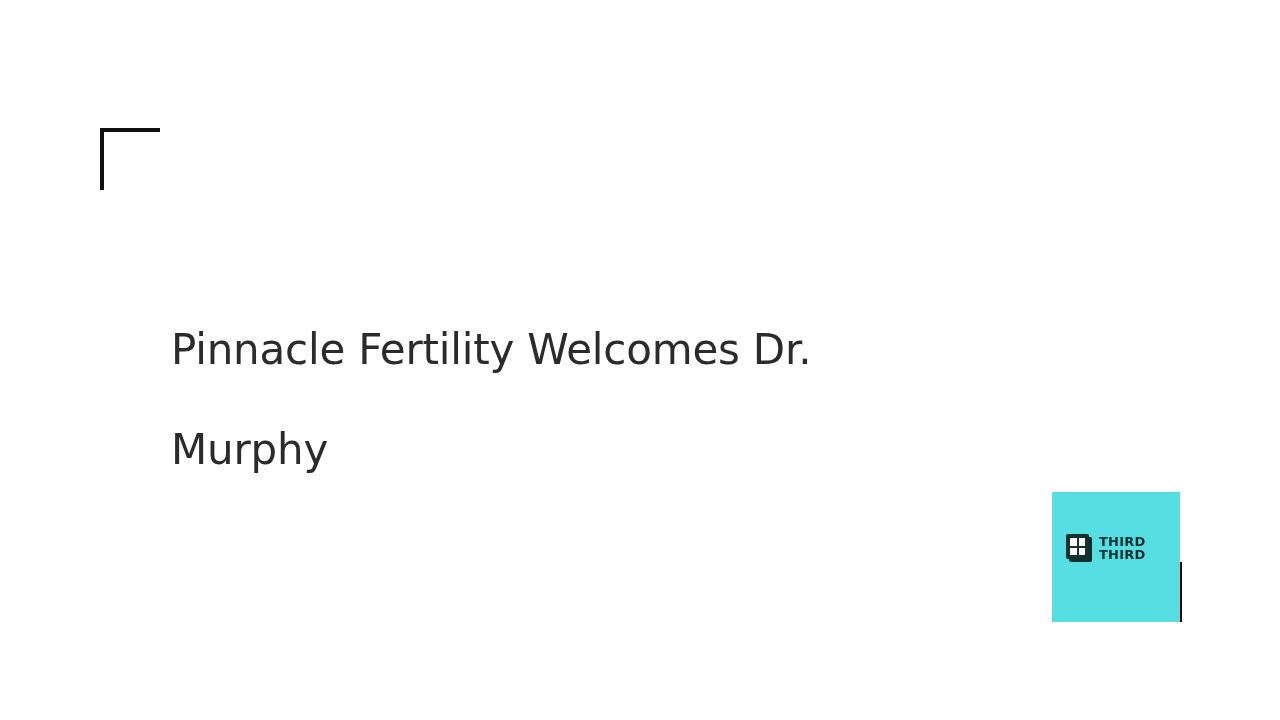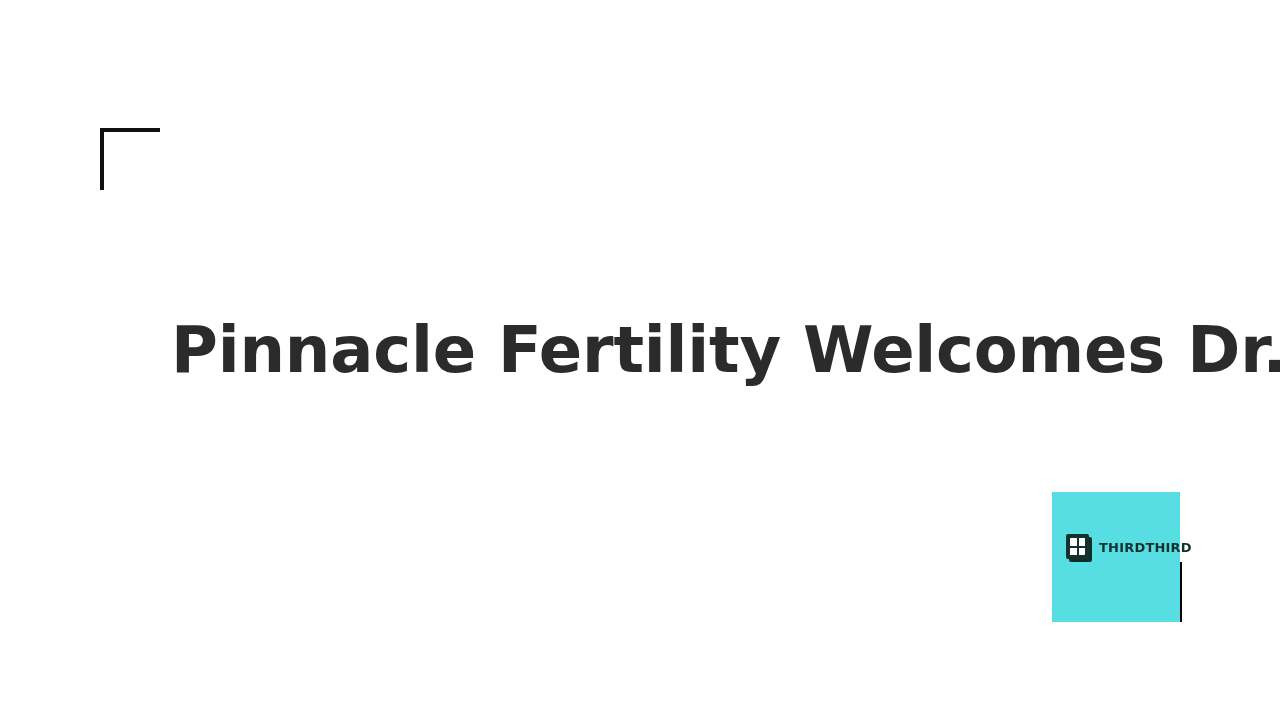--- a/index.html
+++ b/index.html
@@ -30,27 +30,26 @@
 
   
   .title-block {
     position: absolute;
     left: 171px;
     top: 300px;
     width: 830px;
   }
   .title-line {
     font-family: "DejaVu Sans", sans-serif;
-    font-weight: 700;
-    font-size: 64px;
+    font-weight: 400;
+    font-size: 42px;
     line-height: 100px;
     letter-spacing: -0.2px;
     color: #2b2b2b;
     white-space: nowrap;
-    text-align: center;
     -webkit-font-smoothing: antialiased;
   }
 
   
   .logo-badge {
     position: absolute;
     left: 1052px;
     top: 492px;
     width: 128px;
     height: 130px;
@@ -115,39 +114,41 @@
     gap: 2px;
   }
   .logo-mark .pane {
     background: #ffffff;
   }
   .logo-mark .pane.tl { border-radius: 1px 0 0 0; }
   .logo-mark .pane.br { border-radius: 0 0 1px 0; }
 
   .logo-words {
     display: flex;
+    flex-direction: column;
     line-height: 1.02;
   }
   .logo-words span {
     font-family: "DejaVu Sans", sans-serif;
     font-weight: bold;
     font-size: 13px;
     letter-spacing: 0.2px;
     color: #14312e;
   }
 </style>
 </head>
 <body>
 
 <div class="slide">
 
   <div class="corner-bracket"></div>
 
   <div class="title-block">
     <div class="title-line">Pinnacle Fertility Welcomes Dr.</div>
+    <div class="title-line">Murphy</div>
   </div>
 
   <div class="logo-badge">
     <div class="logo-accent-bar"></div>
     <div class="logo-square">
       <div class="logo-inner">
         <div class="logo-mark">
           <div class="shadow"></div>
           <div class="plate"></div>
           <div class="panes">

